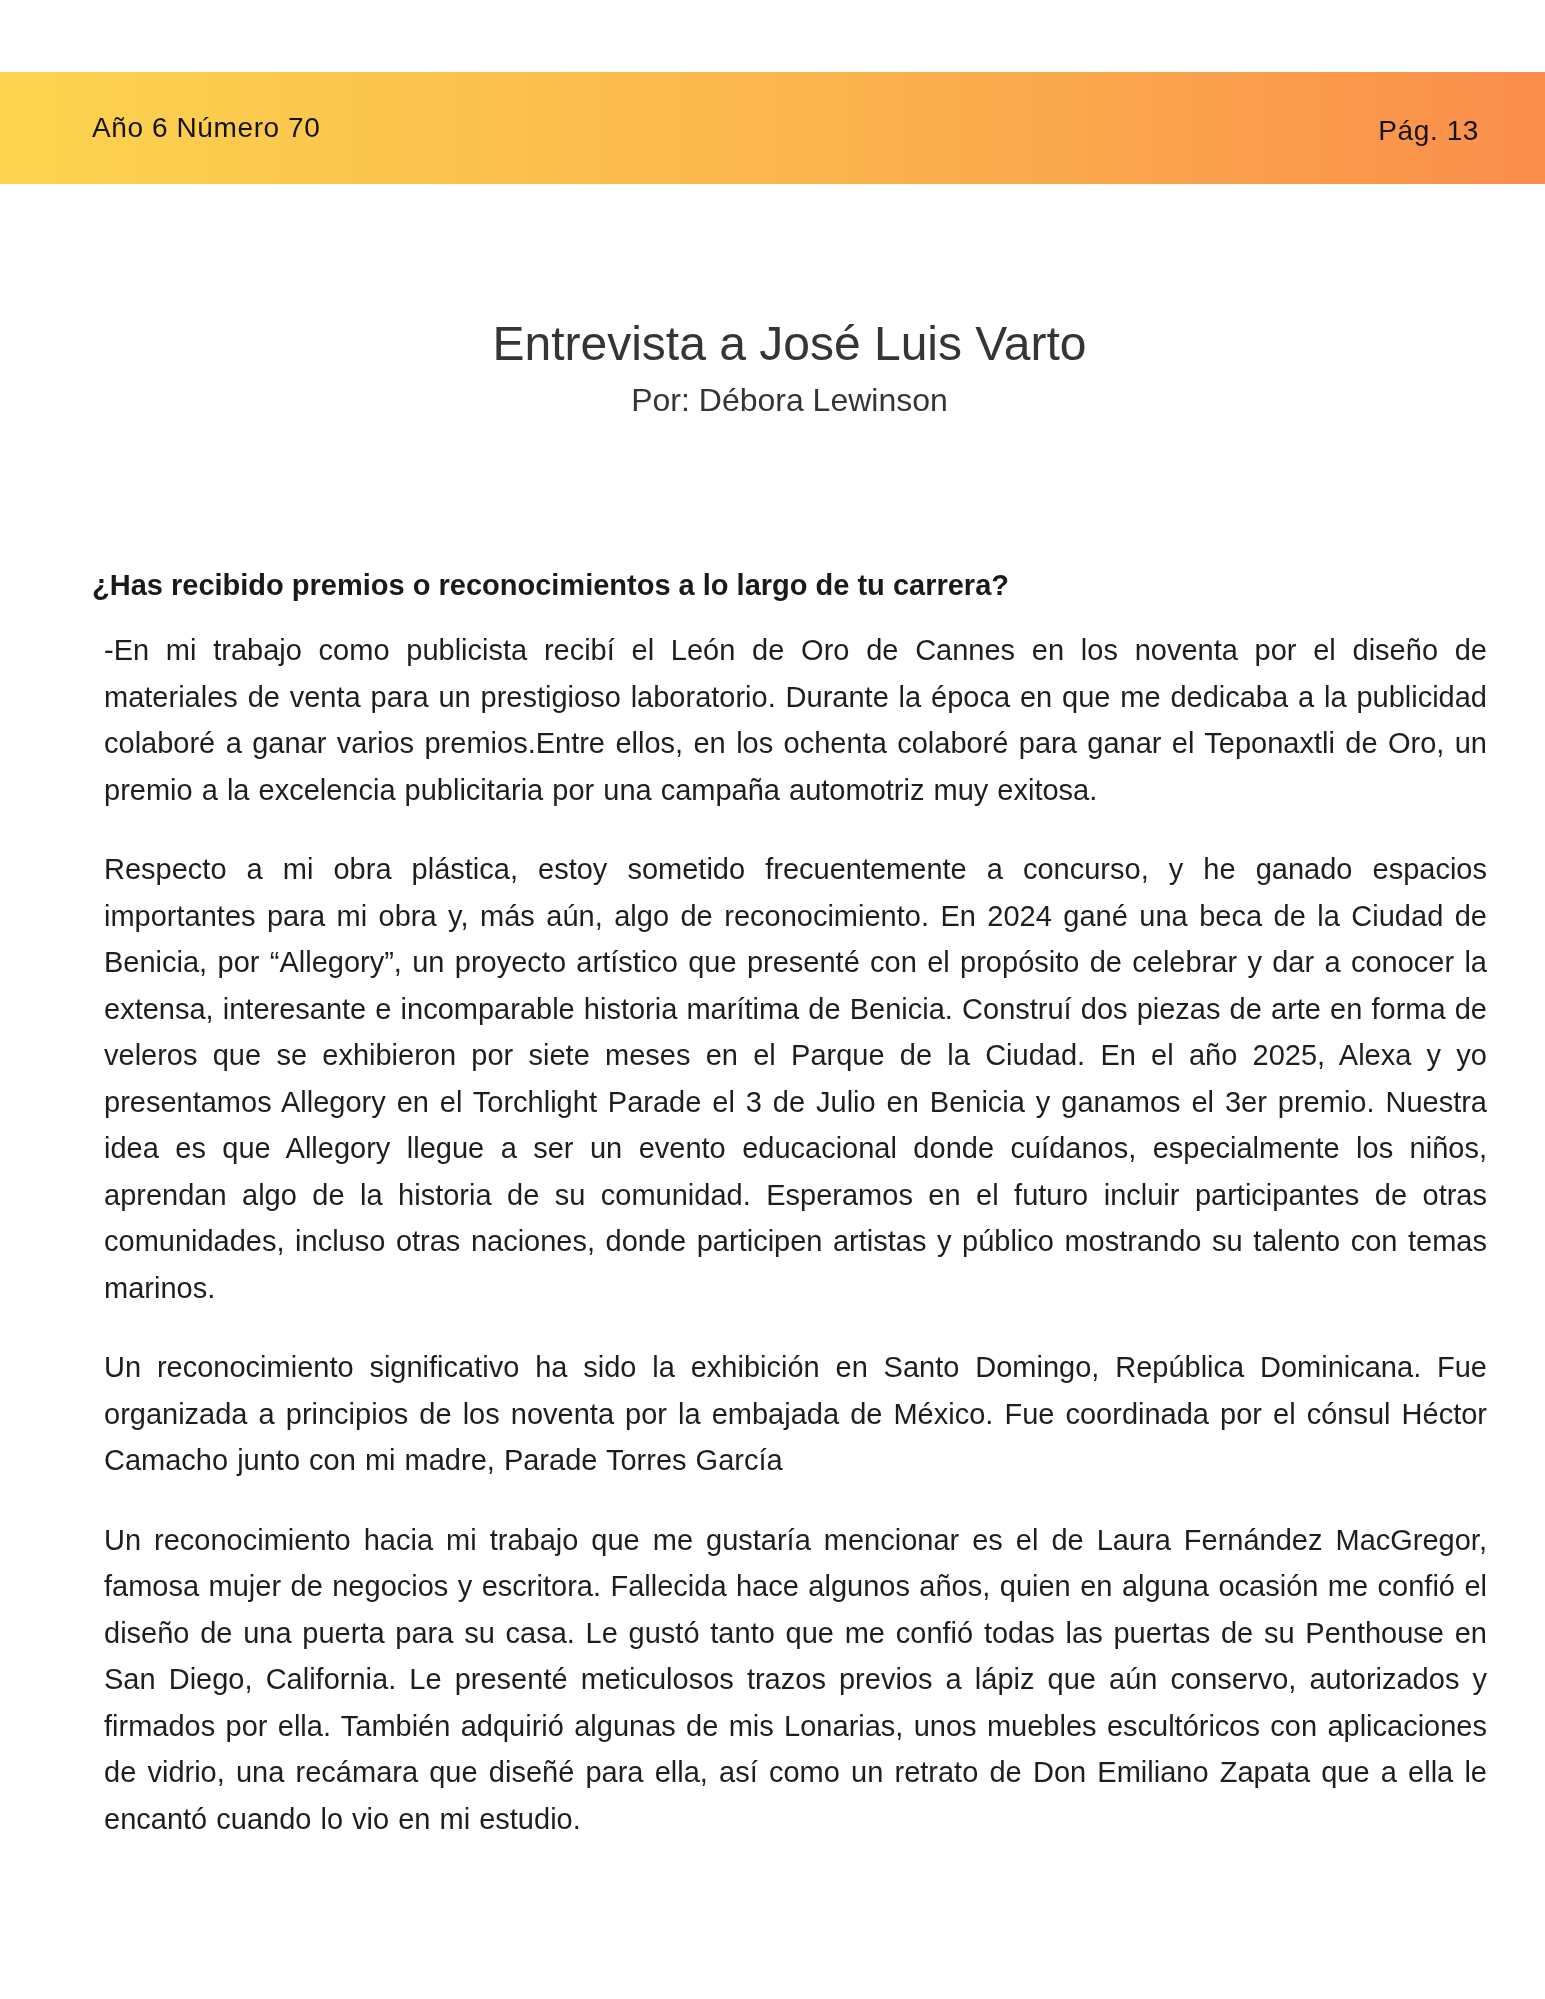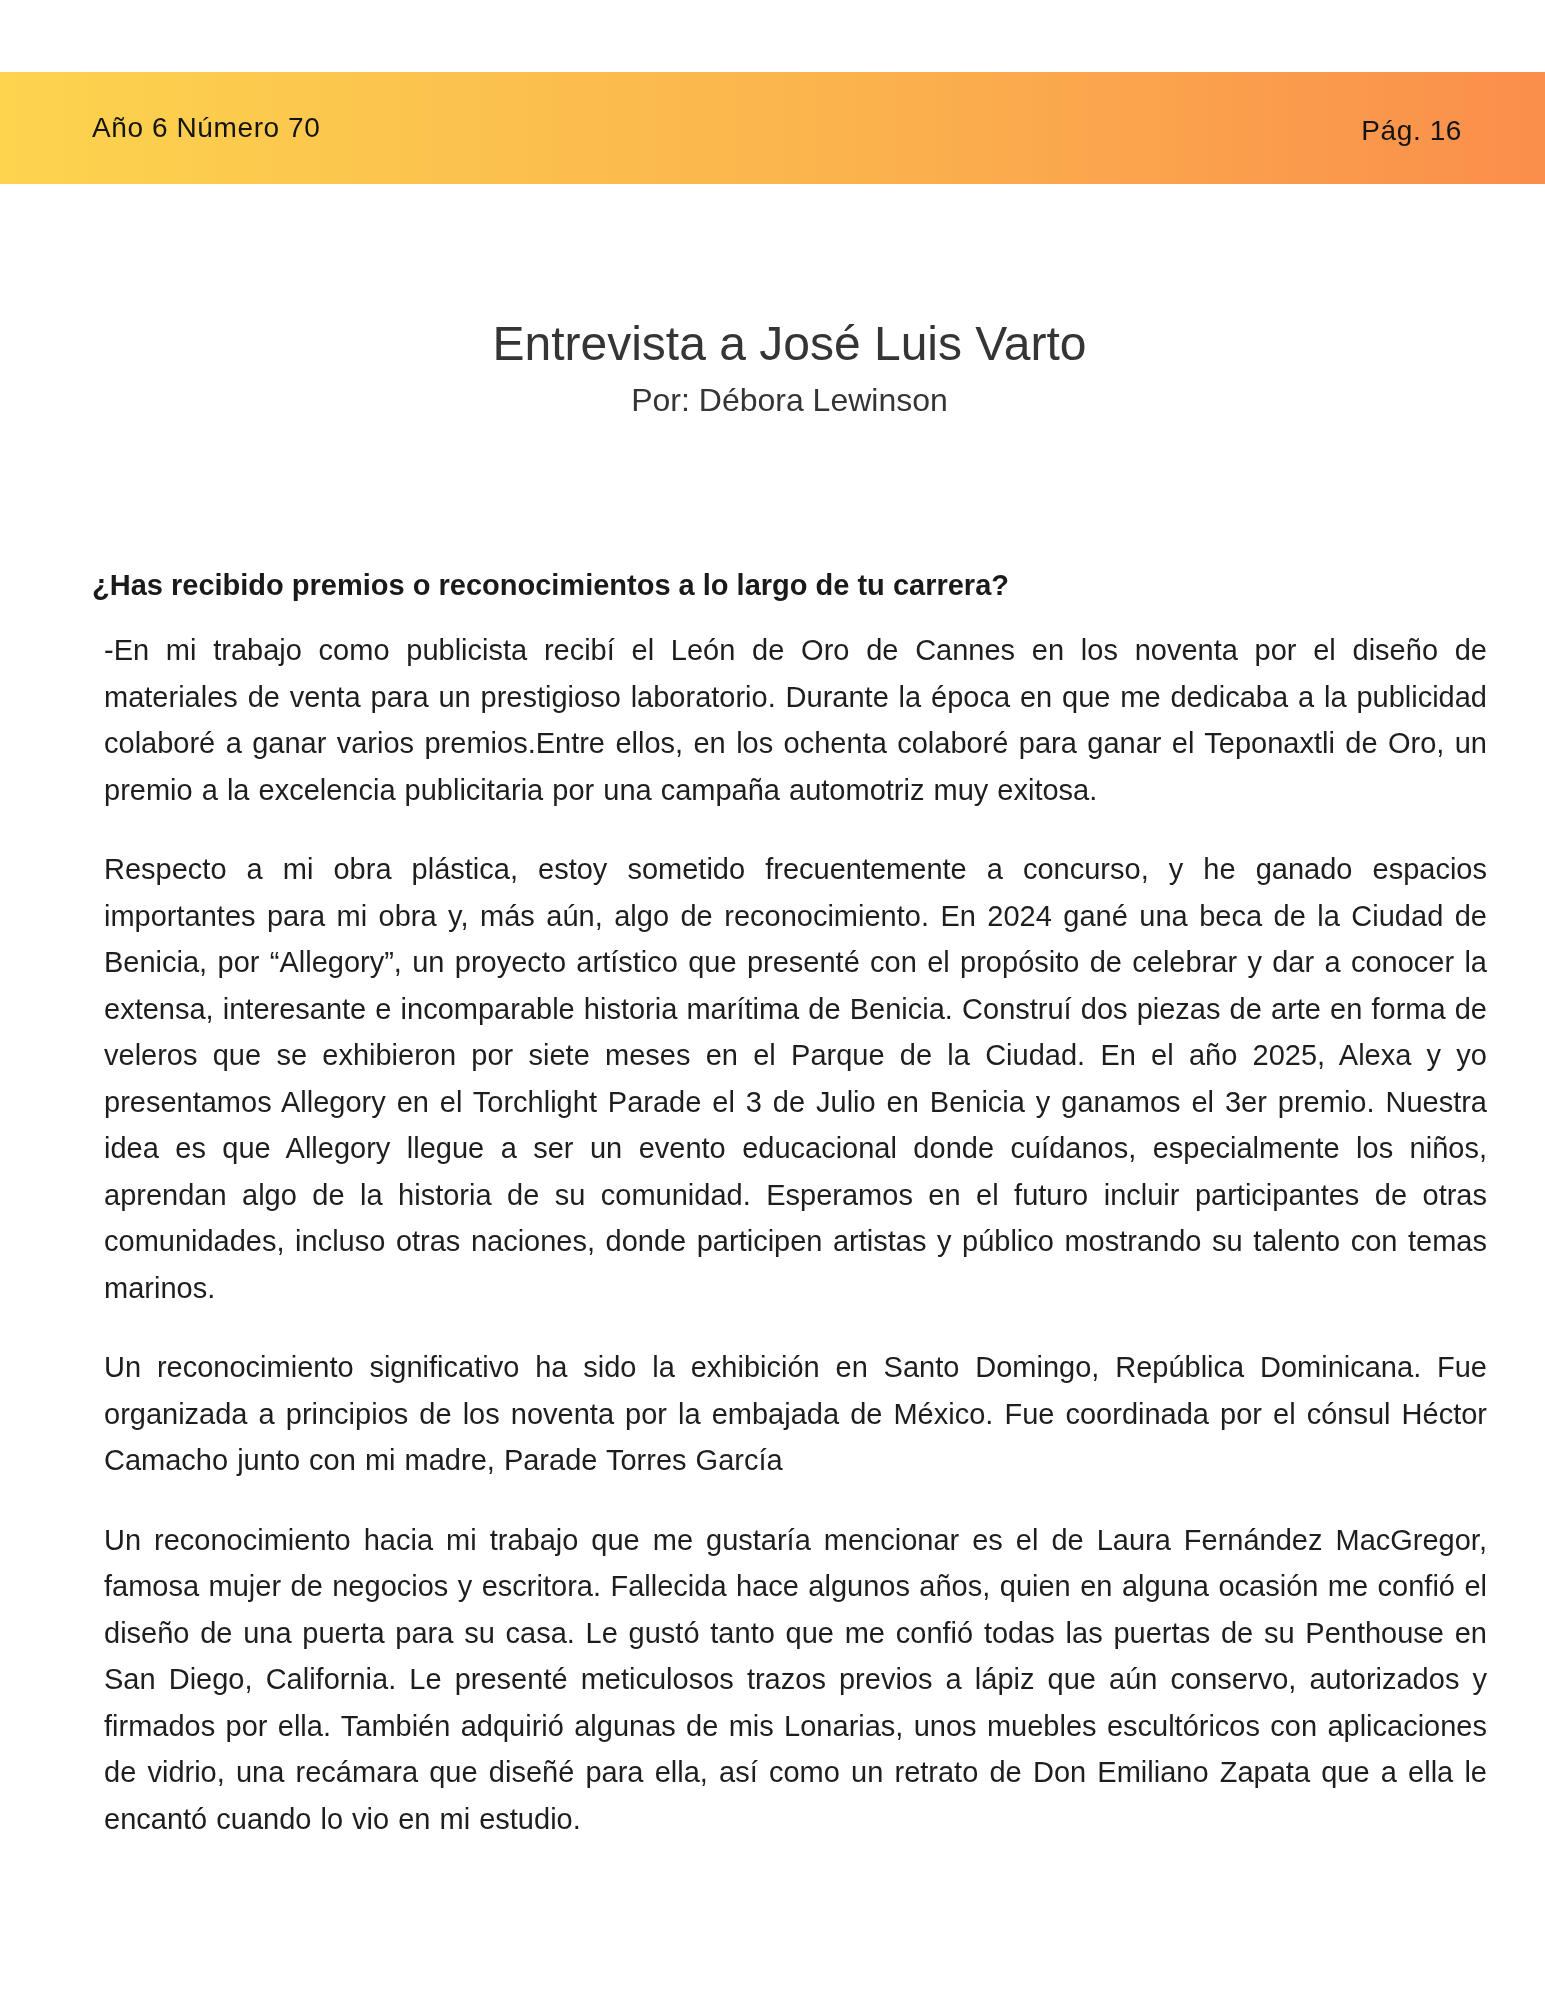--- a/index.html
+++ b/index.html
@@ -21,21 +21,21 @@
   .topbar {
     position: absolute;
     top: 72px;
     left: 0;
     width: 100%;
     height: 112px;
     background: linear-gradient(90deg, #fcd44e 0%, #fbb34d 55%, #fa8e4c 100%);
     display: flex;
     align-items: center;
     justify-content: space-between;
-    padding: 0 83px 0 92px;
+    padding: 0 66px 0 92px;
     box-sizing: border-box;
   }
   .topbar-left {
     display: flex;
     flex-direction: column;
     justify-content: center;
     gap: 17px;
     font-size: 28px;
     letter-spacing: 0.6px;
     color: #141414;
@@ -89,21 +89,21 @@
 </style>
 </head>
 <body>
 
 <div class="page">
 
   <div class="topbar">
     <div class="topbar-left">
       <span>Año 6 Número 70</span>
     </div>
-    <div class="topbar-right">Pág. 16</div>
+    <div class="topbar-right">Pág. 13</div>
   </div>
 
   <div class="content">
     <h1 class="article-title">Entrevista a José Luis Varto</h1>
     <div class="article-byline">Por: Débora Lewinson</div>
 
     <div class="question">¿Has recibido premios o reconocimientos a lo largo de tu carrera?</div>
 
     <div class="body-text">
       <p>-En mi trabajo como publicista recibí el León de Oro de Cannes en los noventa por el diseño de materiales de venta para un prestigioso laboratorio. Durante la época en que me dedicaba a la publicidad colaboré a ganar varios premios.Entre ellos, en los ochenta colaboré para ganar el Teponaxtli de Oro, un premio a la excelencia publicitaria por una campaña automotriz muy exitosa.</p>

